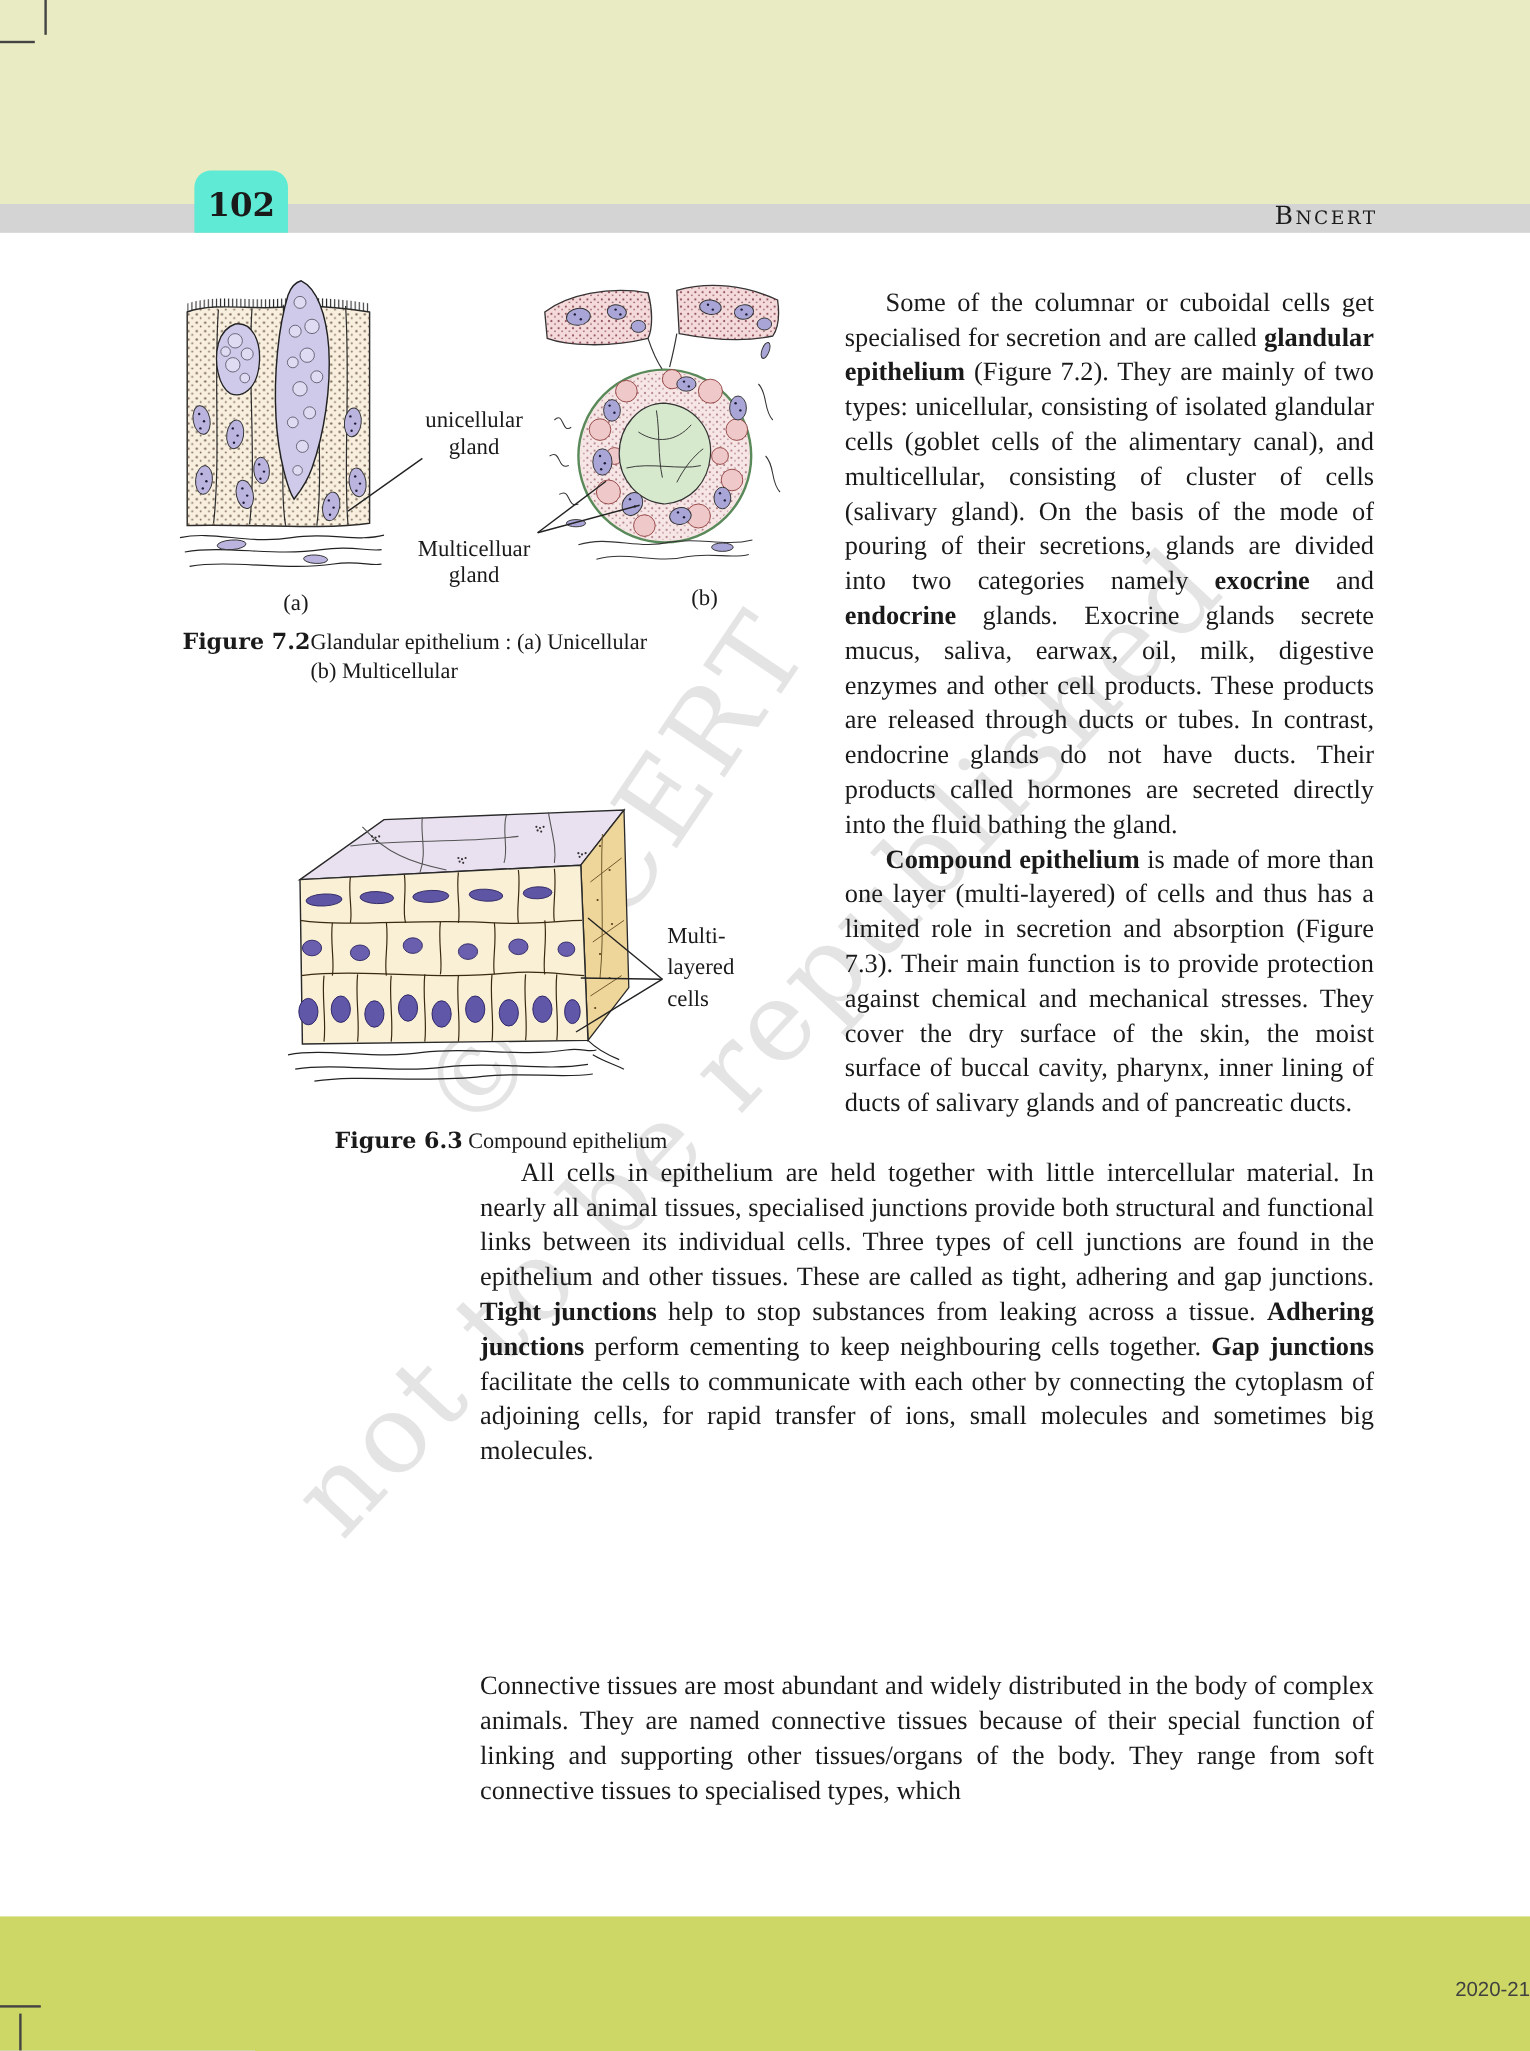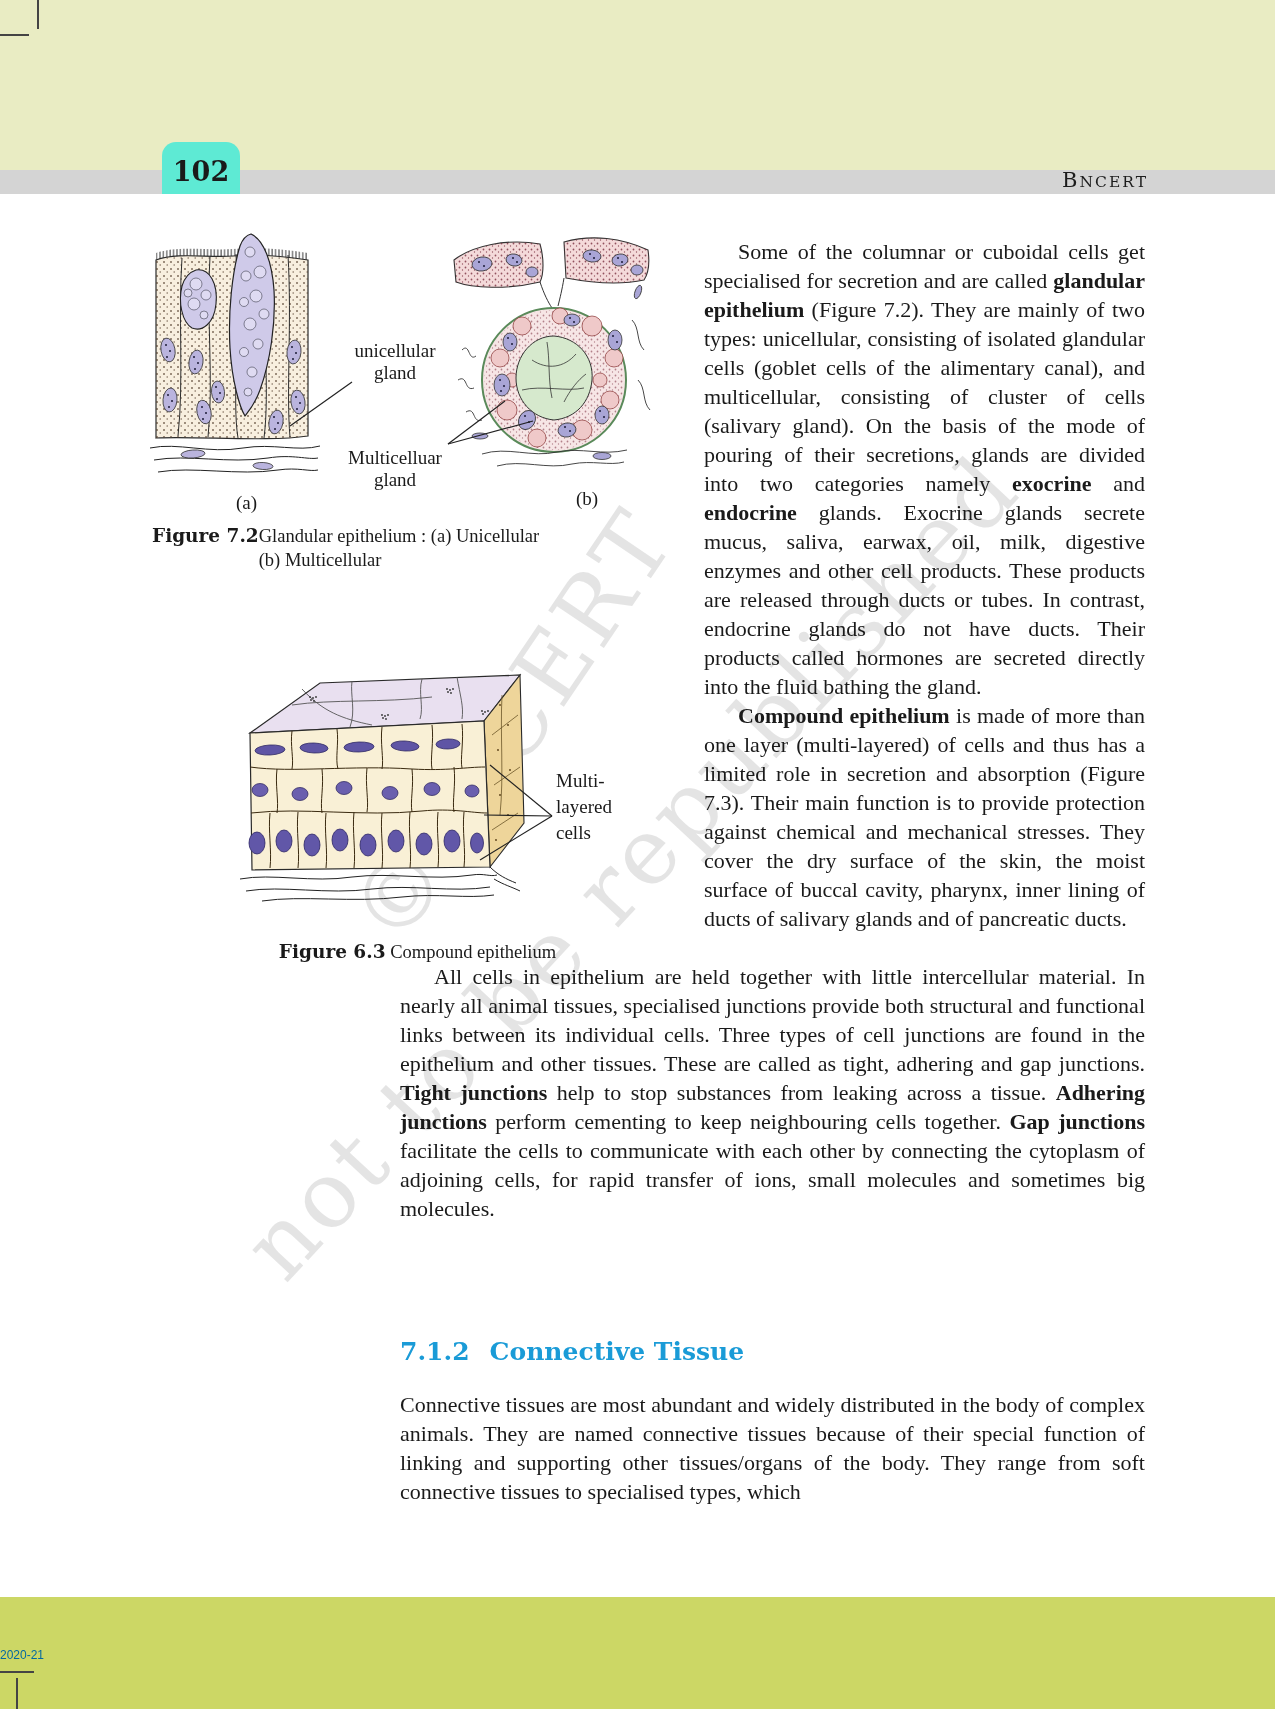--- a/index.html
+++ b/index.html
@@ -41,22 +41,22 @@
   .ann-multi{left:330px;top:447px;width:130px;}
   .ann-ml{left:556px;top:768px;width:96px;text-align:left;line-height:26px;}
   .sublabel{font-size:19px;}
   .sub-a{left:236px;top:492px;}
   .sub-b{left:576px;top:488px;}
 
   .cap72{left:152px;top:524px;width:478px;font-size:18.5px;line-height:24px;display:flex;}
   .cap-label{font-family:"DejaVu Serif",serif;font-weight:700;white-space:nowrap;}
   .cap73{left:235px;top:941px;width:365px;font-size:18.5px;text-align:center;}
 
-  .year{left:0;top:1648px;width:1275px;text-align:left;
-        font-family:"Liberation Sans",sans-serif;font-size:12px;color:#0369a1;}
+  .year{left:0;top:1648px;width:1275px;text-align:right;
+        font-family:"Liberation Sans",sans-serif;font-size:17px;color:#404040;}
   svg{display:block;}
 </style>
 </head>
 <body>
 
 <div class="page">
 
   <div class="abs z0 band-top"></div>
   <div class="abs z0 band-grey"></div>
   <div class="abs z2 band-bottom"></div>
@@ -513,21 +513,18 @@
     <span>Compound epithelium</span>
   </div>
 
   <div class="abs z3 bodytext col-right">
     <p class="indent" style="margin:0"><span>Some of the columnar or cuboidal cells get specialised for secretion and are called </span><span class="b">glandular epithelium</span><span> (Figure 7.2). They are mainly of two types: unicellular, consisting of isolated glandular cells (goblet cells of the alimentary canal), and multicellular, consisting of cluster of cells (salivary gland). On the basis of the mode of pouring of their secretions, glands are divided into two categories namely </span><span class="b">exocrine</span><span> and </span><span class="b">endocrine</span><span> glands. Exocrine glands secrete mucus, saliva, earwax, oil, milk, digestive enzymes and other cell products. These products are released through ducts or tubes. In contrast, endocrine glands do not have ducts. Their products called hormones are secreted directly into the fluid bathing the gland.</span></p>
     <p class="indent" style="margin:0"><span class="b">Compound epithelium</span><span> is made of more than one layer (multi-layered) of cells and thus has a limited role in secretion and absorption (Figure 7.3). Their main function is to provide protection against chemical and mechanical stresses. They cover the dry surface of the skin, the moist surface of buccal cavity, pharynx, inner lining of ducts of salivary glands and of pancreatic ducts.</span></p>
   </div>
 
   <div class="abs z3 bodytext fullpara indent"><span>All cells in epithelium are held together with little intercellular material. In nearly all animal tissues, specialised junctions provide both structural and functional links between its individual cells. Three types of cell junctions are found in the epithelium and other tissues. These are called as tight, adhering and gap junctions. </span><span class="b">Tight junctions</span><span> help to stop substances from leaking across a tissue. </span><span class="b">Adhering junctions</span><span> perform cementing to keep neighbouring cells together. </span><span class="b">Gap junctions</span><span> facilitate the cells to communicate with each other by connecting the cytoplasm of adjoining cells, for rapid transfer of ions, small molecules and sometimes big molecules.</span></div>
 
-  <div class="abs z3 heading">
-    <span class="sec-num">7.1.2</span><span>Connective Tissue</span>
-  </div>
 
   <div class="abs z3 bodytext para4">Connective tissues are most abundant and widely distributed in the body of complex animals. They are named connective tissues because of their special function of linking and supporting other tissues/organs of the body. They range from soft connective tissues to specialised types, which</div>
 
   <div class="abs z3 year">2020-21</div>
 
 </div>
 
 </body></html>

